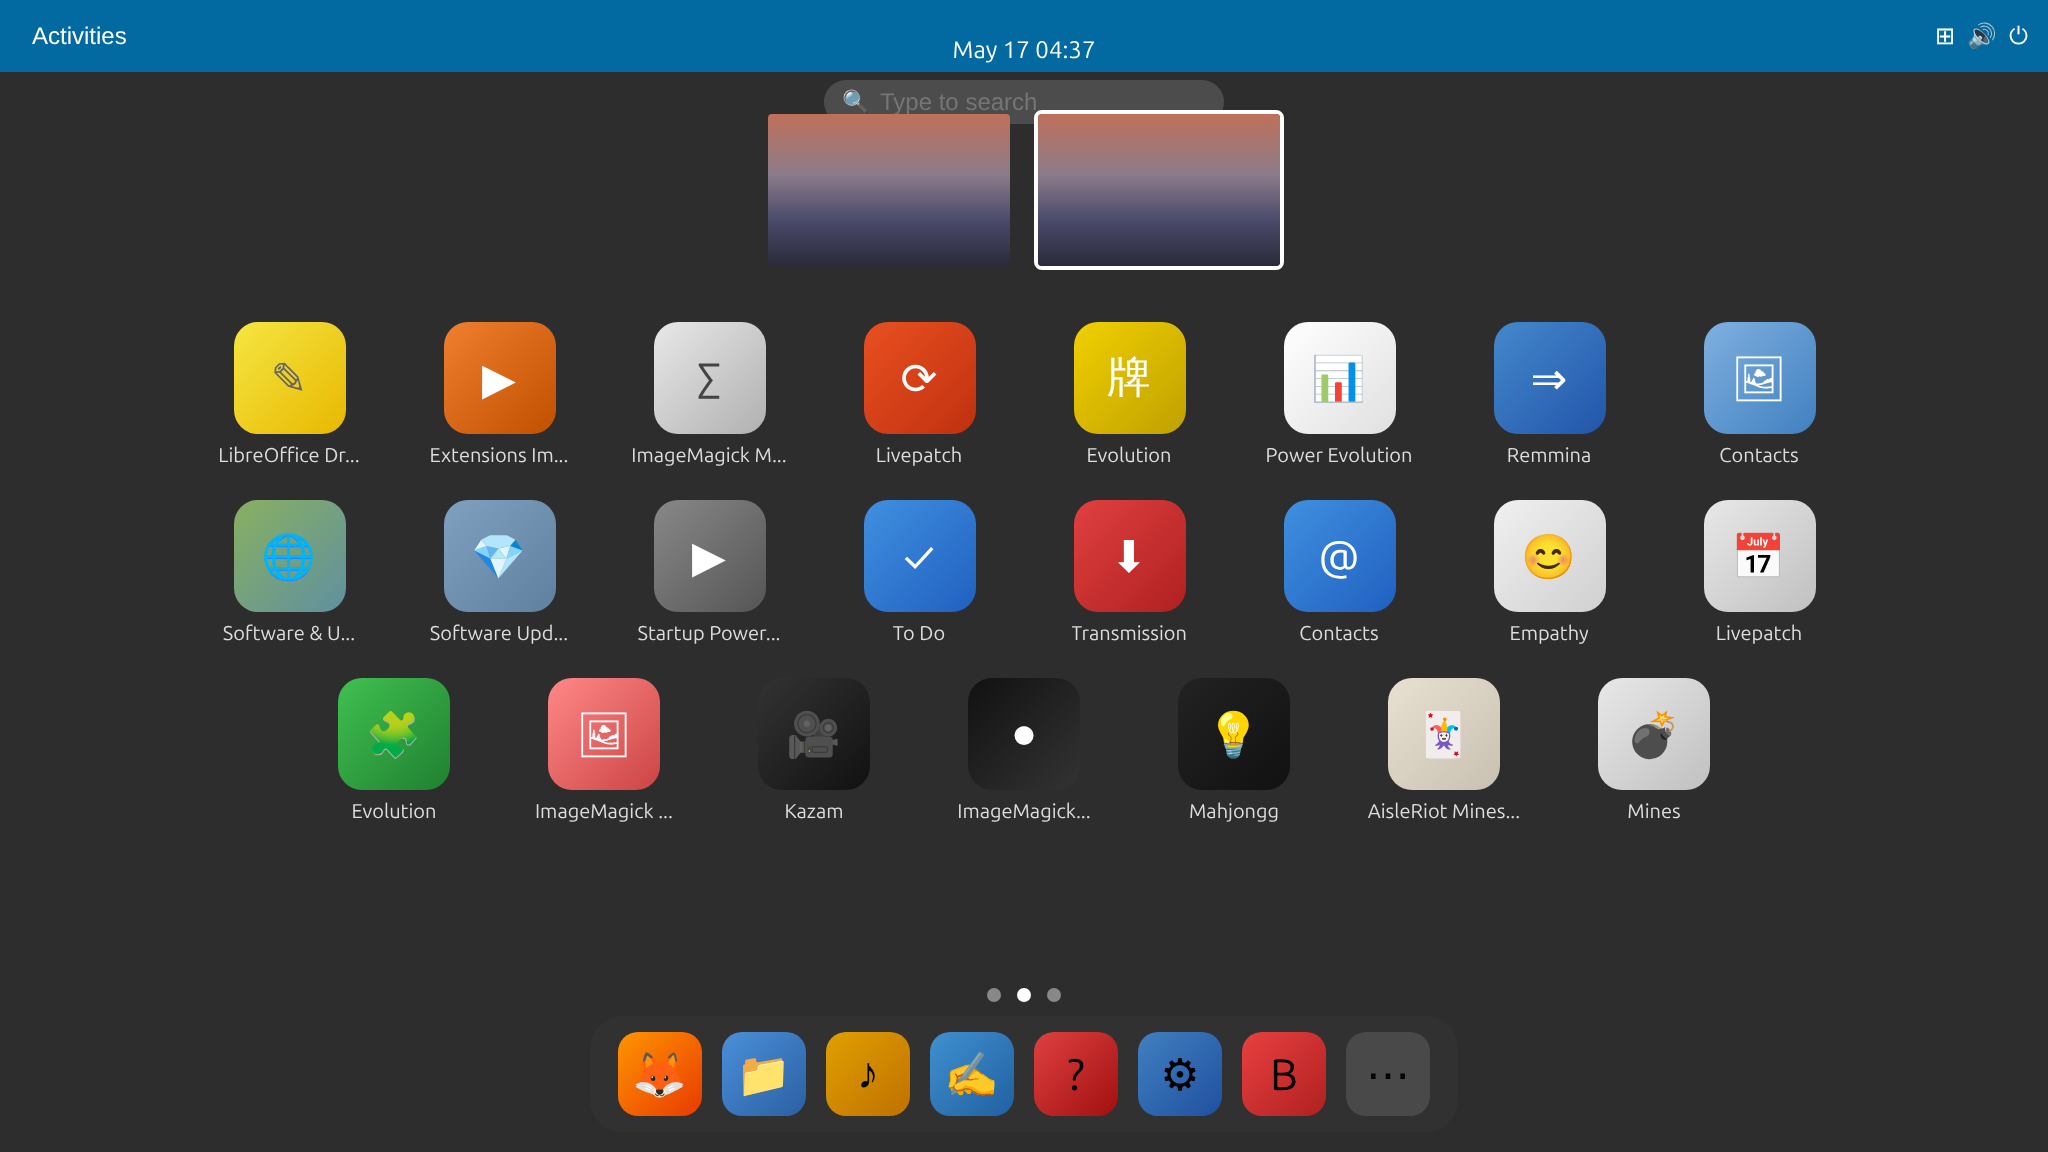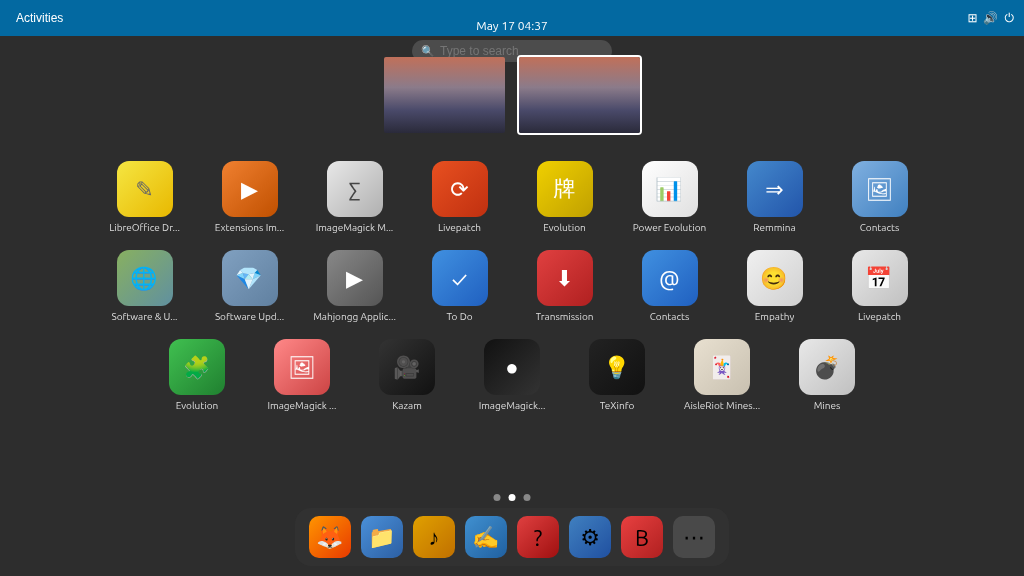--- a/index.html
+++ b/index.html
@@ -367,21 +367,21 @@
       <div class="app-item">
         <div class="app-icon icon-software-manager" style="font-size: 22px;">🌐</div>
         <div class="app-label">Software &amp; U...</div>
       </div>
       <div class="app-item">
         <div class="app-icon icon-software-updater" style="font-size: 22px;">💎</div>
         <div class="app-label">Software Upd...</div>
       </div>
       <div class="app-item">
         <div class="app-icon icon-startup" style="font-size: 22px;">▶</div>
-        <div class="app-label">Mahjongg Applic...</div>
+        <div class="app-label">Startup Power...</div>
       </div>
       <div class="app-item">
         <div class="app-icon icon-todo" style="font-size: 22px;">✓</div>
         <div class="app-label">To Do</div>
       </div>
       <div class="app-item">
         <div class="app-icon icon-transmission" style="font-size: 22px;">⬇</div>
         <div class="app-label">Transmission</div>
       </div>
       <div class="app-item">
@@ -410,21 +410,21 @@
       <div class="app-item">
         <div class="app-icon icon-kazam" style="font-size: 22px;">🎥</div>
         <div class="app-label">Kazam</div>
       </div>
       <div class="app-item">
         <div class="app-icon icon-simplescreenrecorder" style="font-size: 22px;">●</div>
         <div class="app-label">ImageMagick...</div>
       </div>
       <div class="app-item">
         <div class="app-icon icon-texinfo" style="font-size: 22px;">💡</div>
-        <div class="app-label">TeXinfo</div>
+        <div class="app-label">Mahjongg</div>
       </div>
       <div class="app-item">
         <div class="app-icon icon-aisleriot" style="font-size: 22px;">🃏</div>
         <div class="app-label">AisleRiot Mines...</div>
       </div>
       <div class="app-item">
         <div class="app-icon icon-mines" style="font-size: 22px;">💣</div>
         <div class="app-label">Mines</div>
       </div>
     </div>

